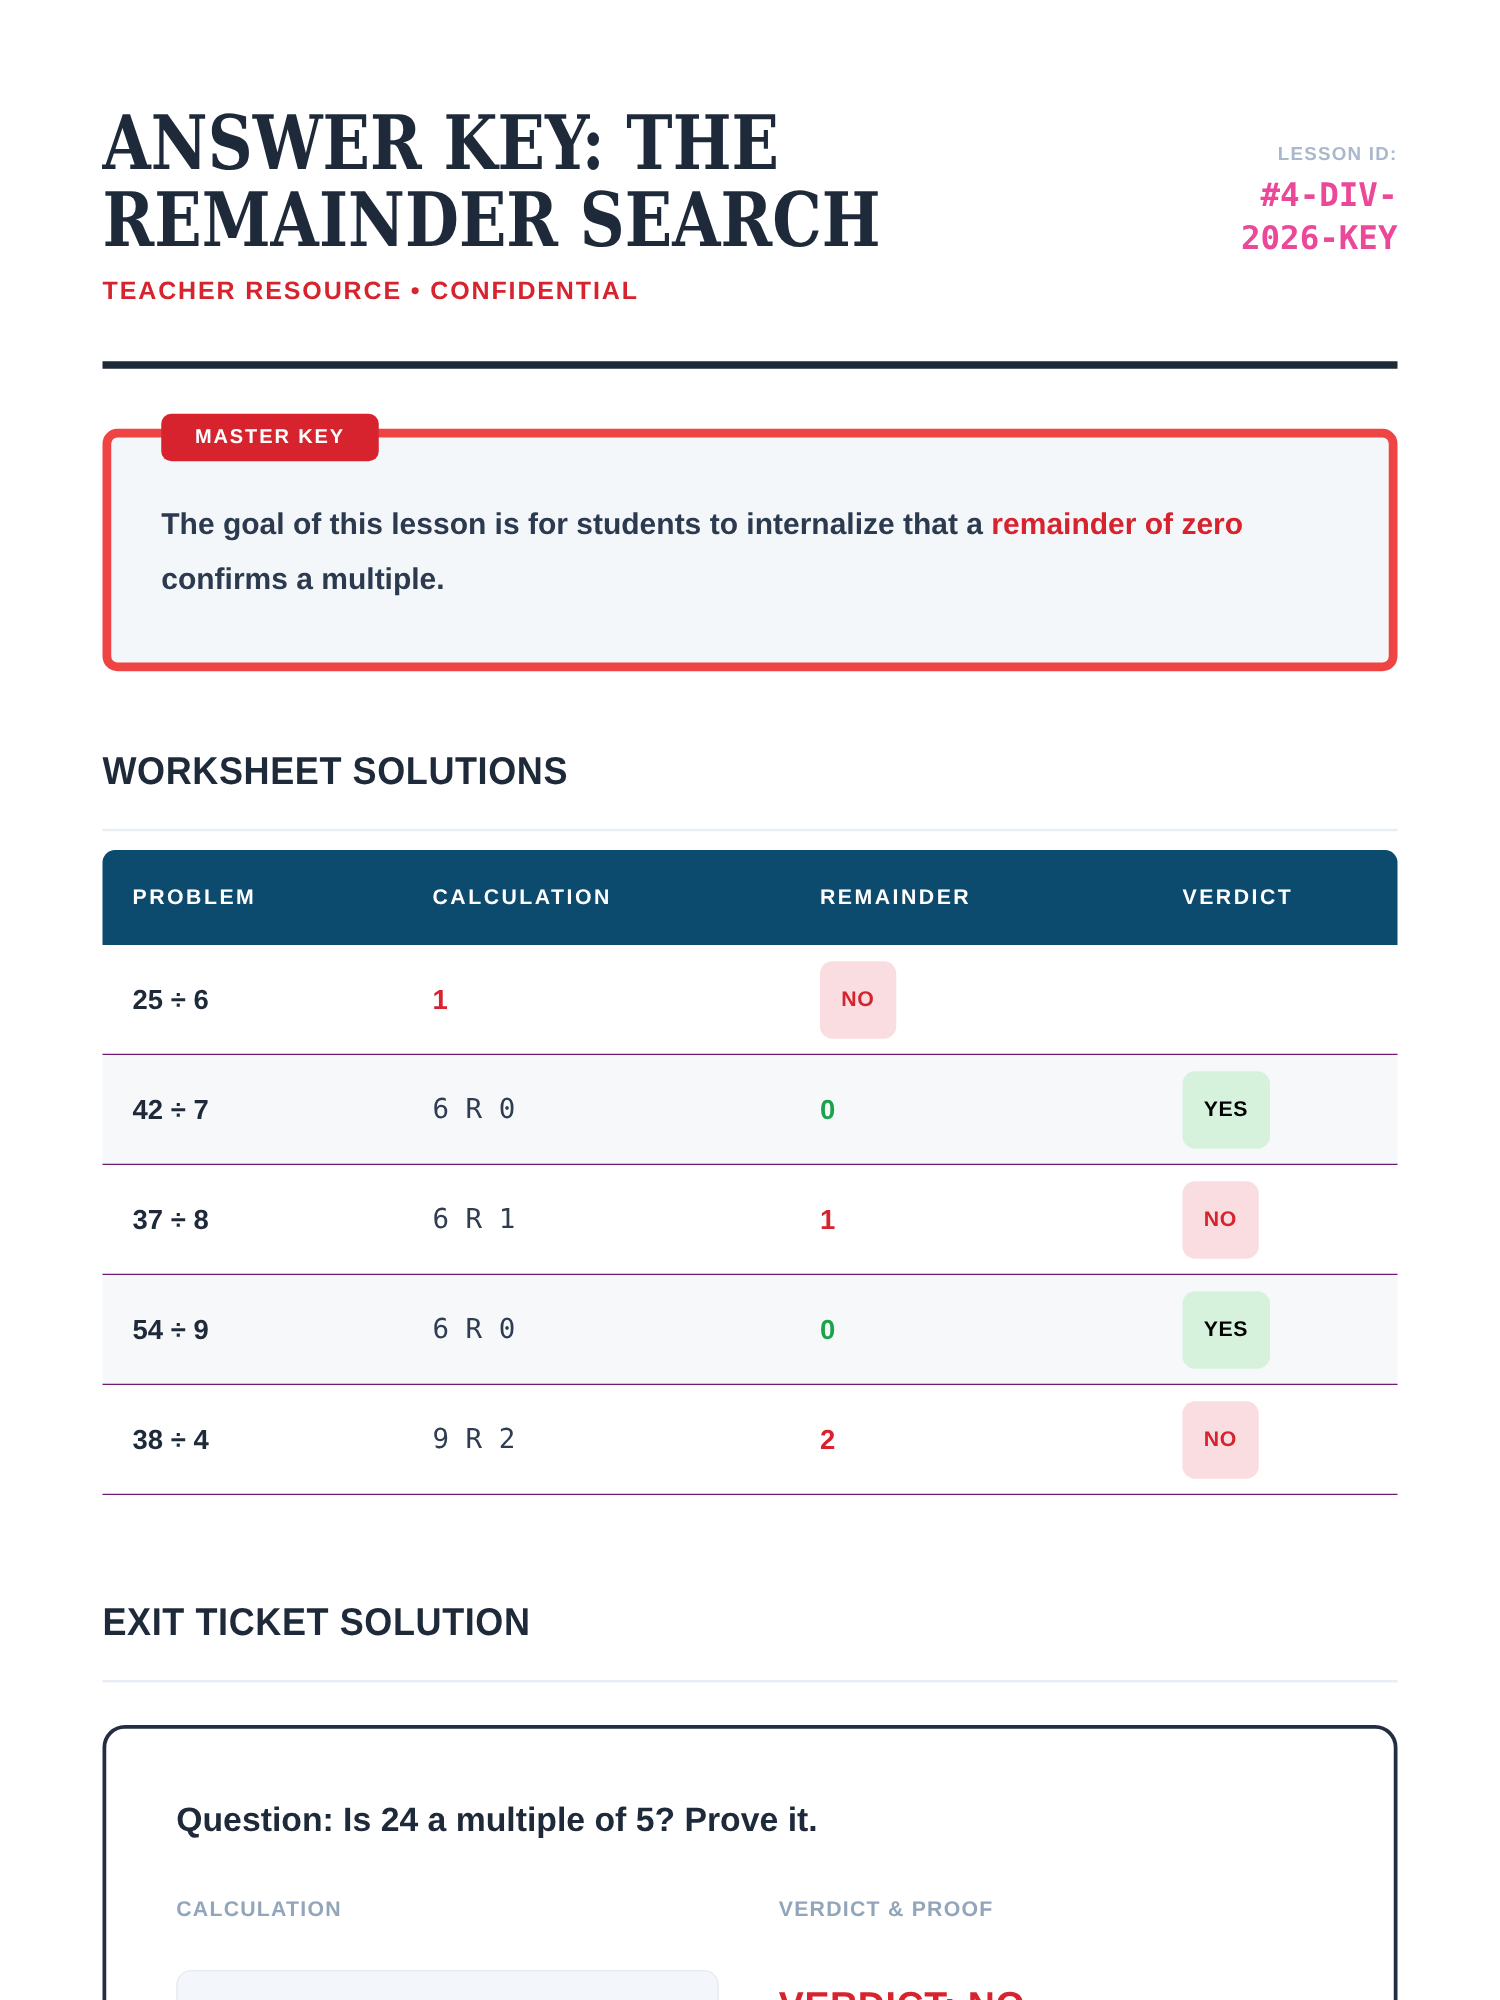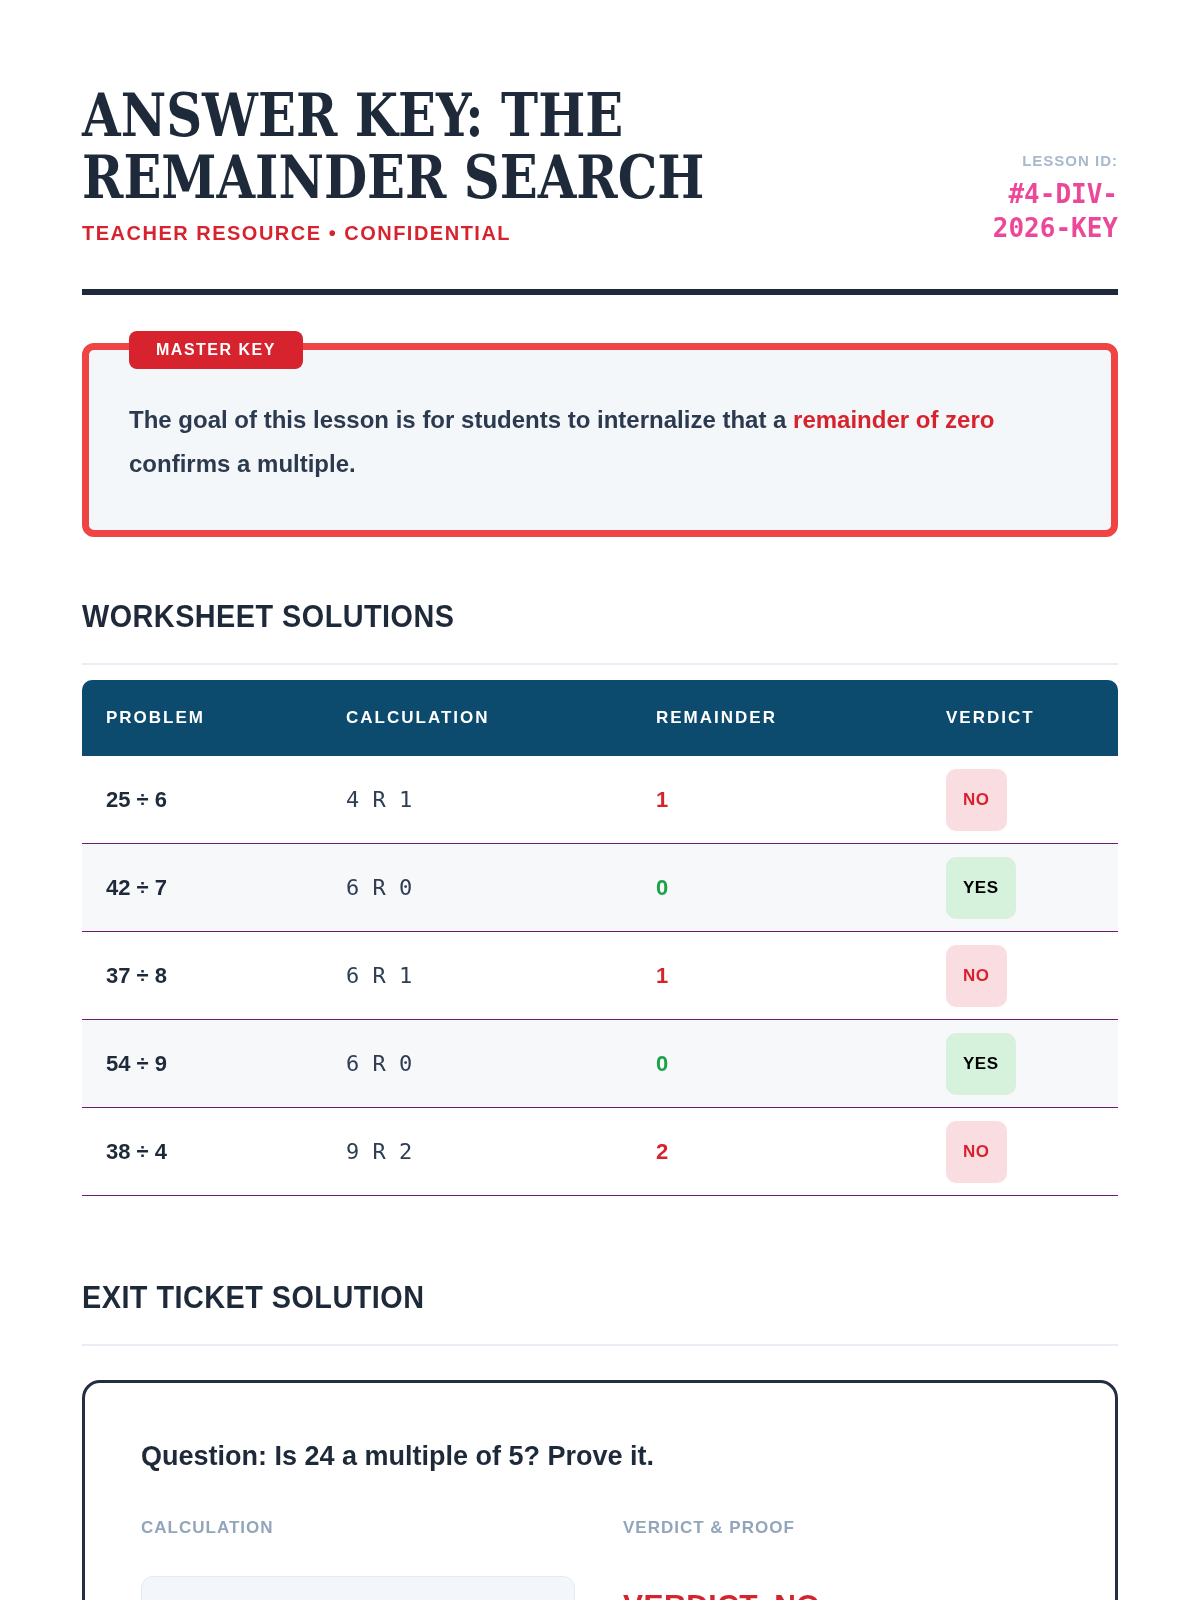--- a/index.html
+++ b/index.html
@@ -3,21 +3,21 @@
 <meta charset="utf-8">
 <style>
   html,body { margin:0; padding:0; background:#ffffff; }
   .page {
     width:1200px; height:1600px; overflow:hidden; position:relative;
     background:#ffffff; font-family:"Liberation Sans", sans-serif; color:#1e2a3a;
   }
   .content { padding:84px 82px 0 82px; }
 
   
-  .hdr { display:flex; justify-content:space-between; align-items:flex-end; }
+  .hdr { display:flex; justify-content:space-between; align-items:center; }
   .title-wrap {
     font-family:"DejaVu Serif", serif; font-weight:bold; font-size:60px;
     line-height:62px; color:#1e2a3a; letter-spacing:0;
     transform:scaleX(0.83); transform-origin:left top; white-space:nowrap;
   }
   .title-line { display:block; }
   .subtitle {
     margin-top:14px; font-size:20px; font-weight:bold; color:#d7232e;
     letter-spacing:1.5px;
   }
@@ -129,21 +129,20 @@
       <div class="tbl">
         <div class="tbl-head">
           <div class="th">PROBLEM</div>
           <div class="th">CALCULATION</div>
           <div class="th">REMAINDER</div>
           <div class="th">VERDICT</div>
         </div>
         <div id="tbl-body">
   <div class="tr">
     <div class="td-problem">25 ÷ 6</div>
-    <div class="td-calc">4 R 1</div>
     <div class="td-rem rem-no">1</div>
     <div><span class="badge badge-no">NO</span></div>
   </div>
 
   <div class="tr alt">
     <div class="td-problem">42 ÷ 7</div>
     <div class="td-calc">6 R 0</div>
     <div class="td-rem rem-yes">0</div>
     <div><span class="badge badge-yes">YES</span></div>
   </div>

